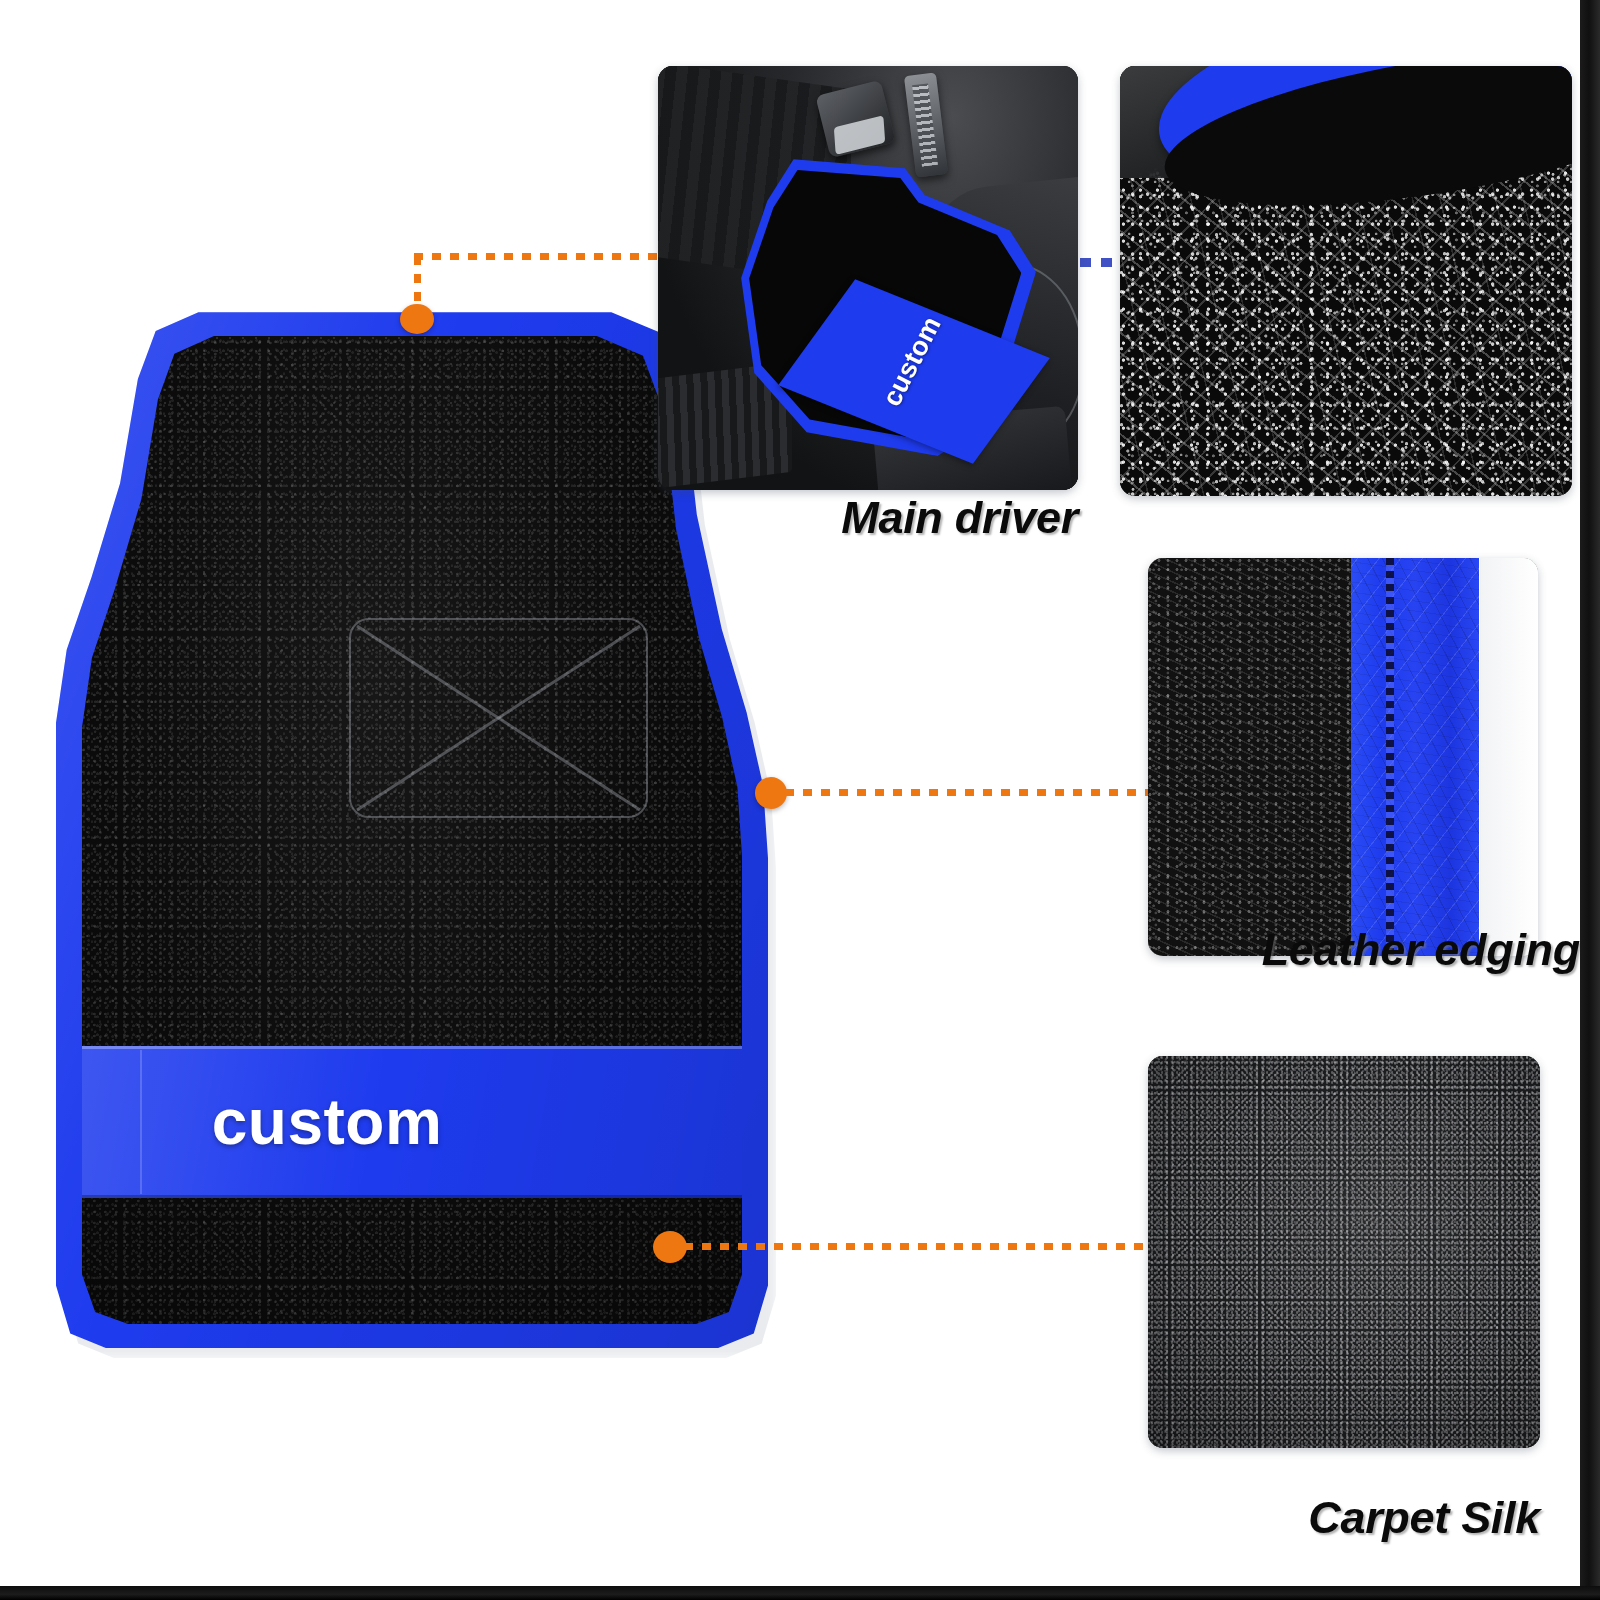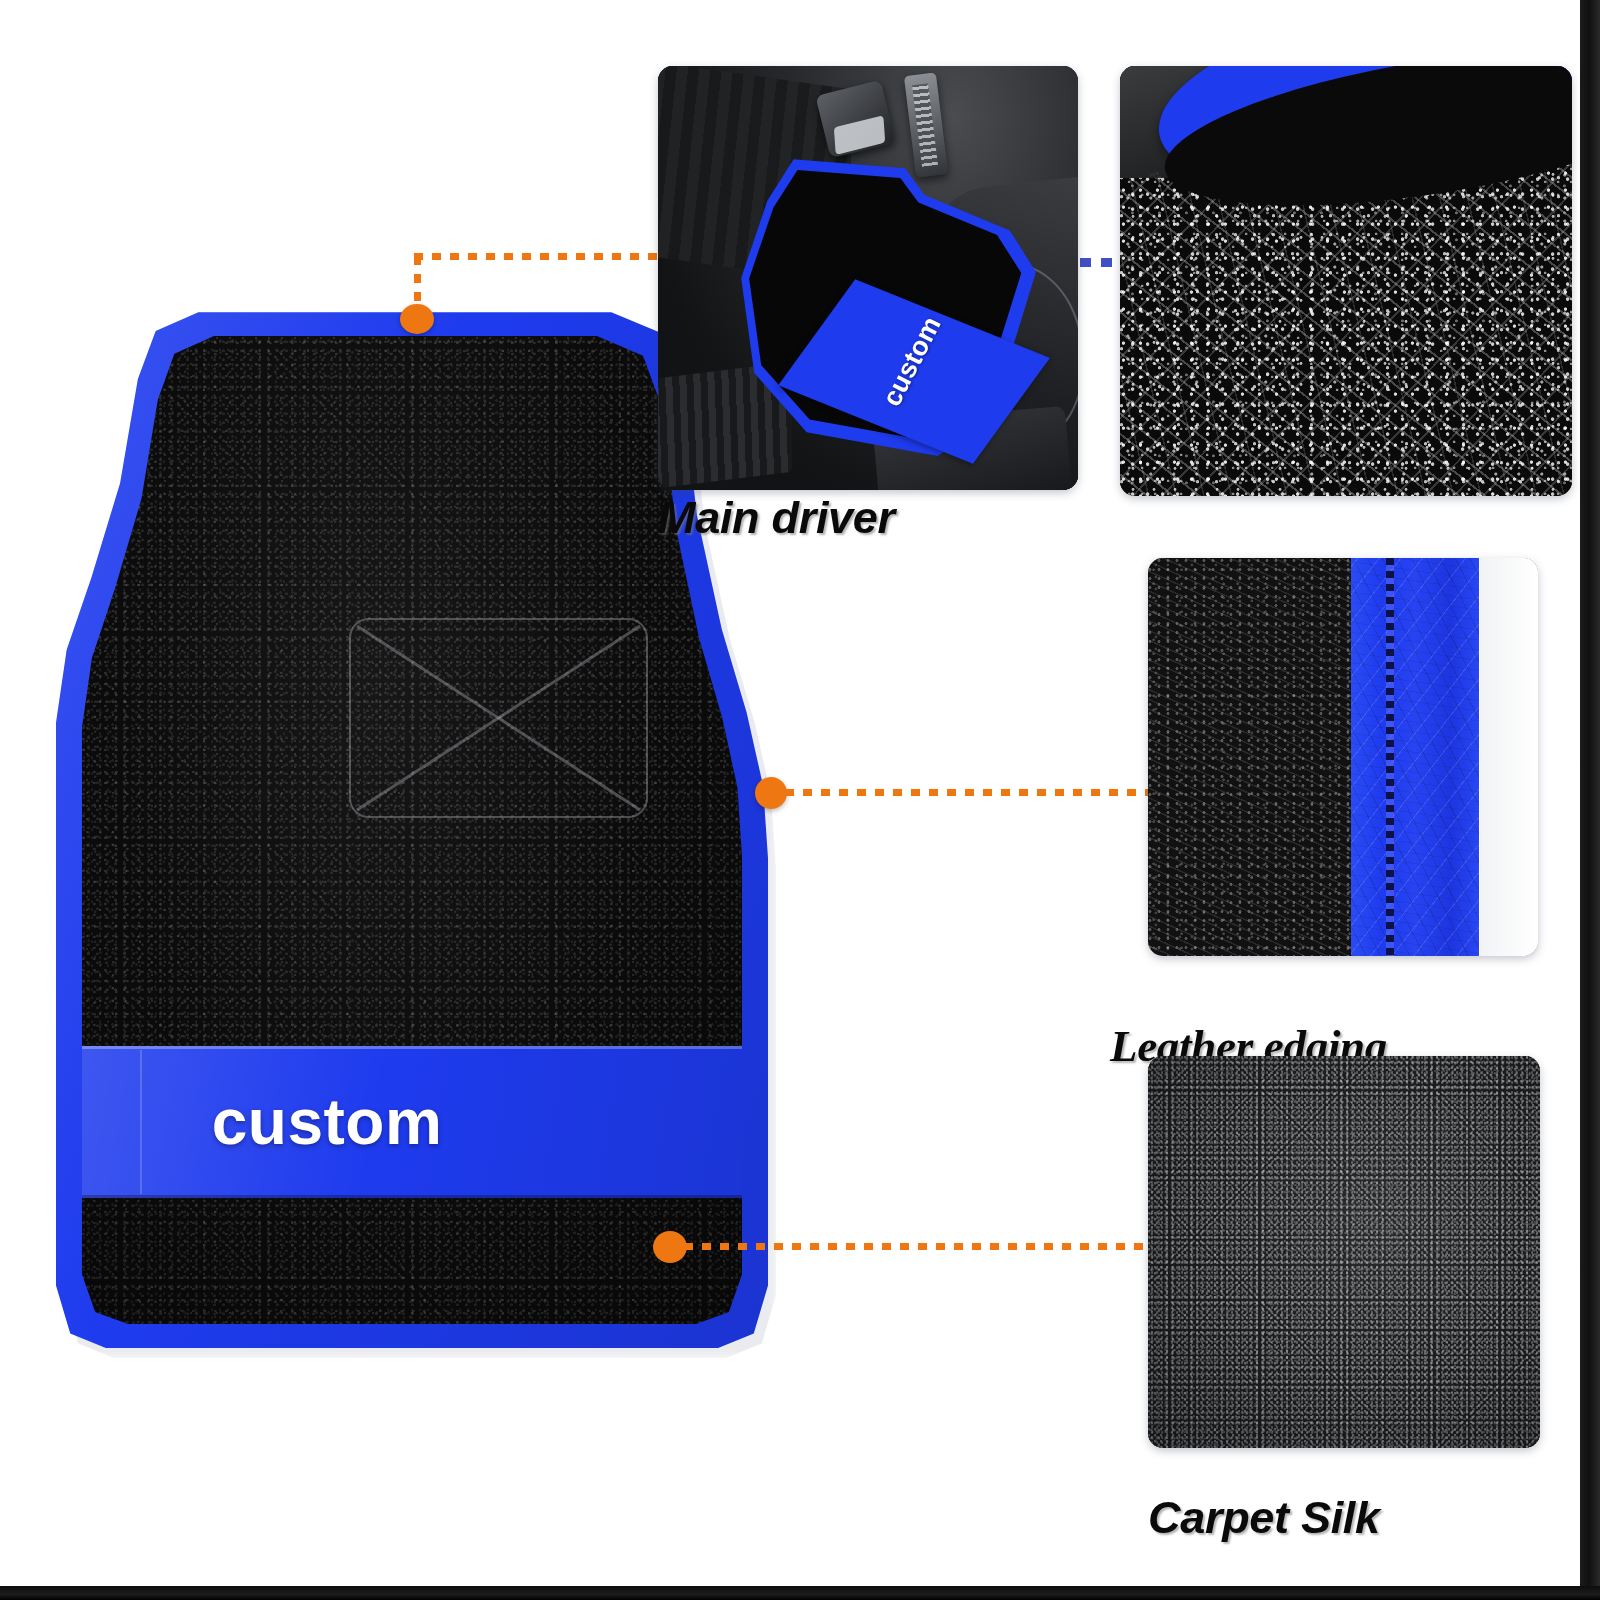--- a/index.html
+++ b/index.html
@@ -75,21 +75,21 @@
   
   .heel-pad{position:absolute;left:267px;top:288px;width:295px;height:196px;
     border:2px solid rgba(165,170,178,.42);border-radius:20px;}
   .heel-pad svg{position:absolute;inset:0;width:100%;height:100%;}
 
   
   .panel{position:absolute;border-radius:15px;overflow:hidden;
     box-shadow:0 3px 9px rgba(60,70,90,.30);background:#151515;}
   .panel .inner{position:absolute;inset:0;}
 
-  .caption{position:absolute;text-align:left;font-size:45px;font-weight:700;
+  .caption{position:absolute;text-align:right;font-size:45px;font-weight:700;
     font-style:italic;color:#0a0a0a;letter-spacing:-.3px;white-space:nowrap;
     text-shadow:2px 2px 2px rgba(120,120,120,.55);}
 
   
   #panel-main{left:658px;top:66px;width:420px;height:424px;}
   #panel-main .bg{position:absolute;inset:0;
     background:
       radial-gradient(ellipse at 70% 12%, #4a4c50 0%, #26282b 40%, #121314 75%),
       linear-gradient(160deg,#2e3033 0%,#161718 55%,#0c0d0e 100%);}
   #panel-main .floorpanel{position:absolute;left:-6%;top:2%;width:52%;height:46%;
@@ -179,21 +179,21 @@
     background:linear-gradient(90deg,#2b4cf5 0%,#1e3bee 24%,#2743f2 50%,#1c35e0 78%,#2947f5 100%);}
   #panel-leather .trim::after{content:"";position:absolute;inset:0;
     background-image:
       repeating-linear-gradient(63deg,rgba(0,0,0,.13) 0 1px,transparent 1px 13px),
       repeating-linear-gradient(-52deg,rgba(255,255,255,.12) 0 1px,transparent 1px 17px),
       repeating-linear-gradient(8deg,rgba(0,0,0,.08) 0 1px,transparent 1px 10px);}
   #panel-leather .seam{position:absolute;left:61%;top:0;width:8px;height:100%;
     background:repeating-linear-gradient(180deg,rgba(10,10,40,.85) 0 7px,rgba(90,110,255,.5) 7px 13px);}
   #panel-leather .whiteside{position:absolute;left:85%;top:0;width:15%;height:100%;
     background:linear-gradient(90deg,#f2f3f5,#ffffff);}
-  #cap-leather{left:1110px;top:1020px;width:470px;font-family:Liberation Serif, serif;}
+  #cap-leather{left:1110px;top:924px;width:470px;}
 
   
   #panel-silk{left:1148px;top:1056px;width:392px;height:392px;}
   #panel-silk .bg{position:absolute;inset:0;background-color:#1b1c1e;
     background-image:
       radial-gradient(circle at 18% 22%, rgba(215,215,218,.42) 0 1px, transparent 1.5px),
       radial-gradient(circle at 54% 48%, rgba(185,185,190,.36) 0 .9px, transparent 1.4px),
       radial-gradient(circle at 82% 30%, rgba(230,230,232,.32) 0 1px, transparent 1.5px),
       radial-gradient(circle at 33% 76%, rgba(170,170,176,.34) 0 .9px, transparent 1.4px),
       radial-gradient(circle at 68% 88%, rgba(205,205,210,.30) 0 1px, transparent 1.5px),

